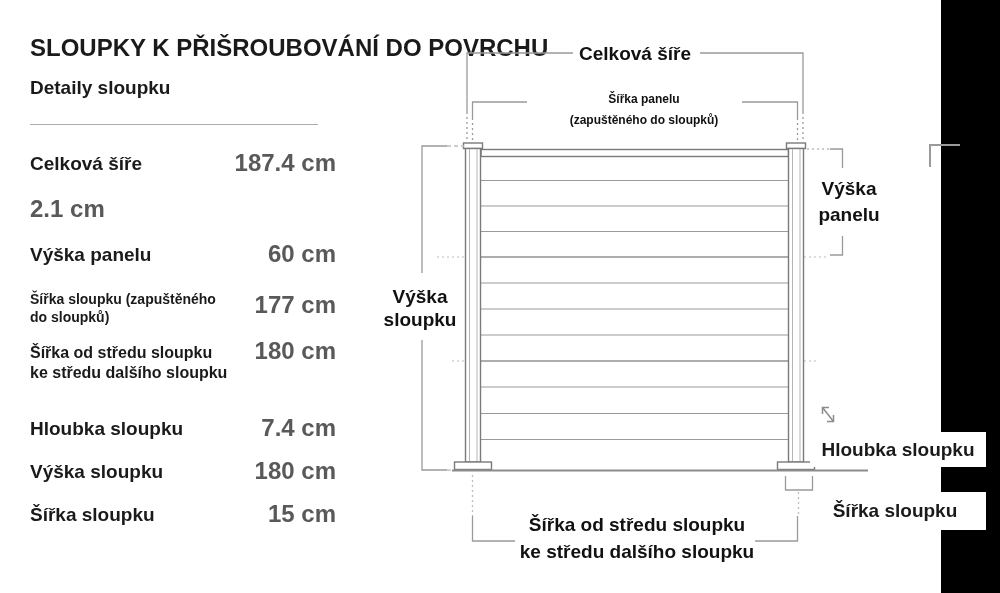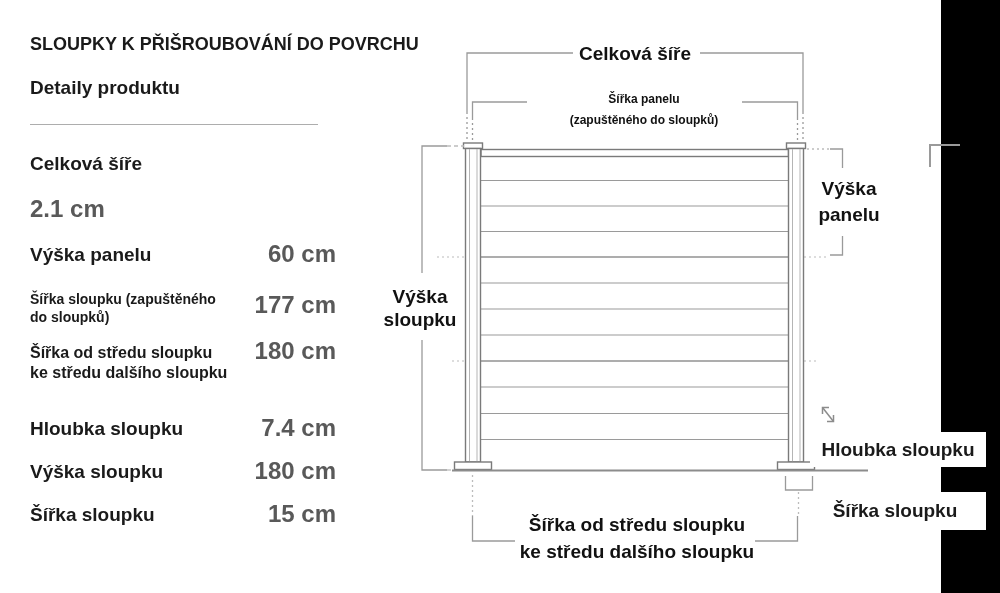--- a/index.html
+++ b/index.html
@@ -4,21 +4,21 @@
 <style>
   html,body{margin:0;padding:0;}
   body{
     width:1000px;height:593px;position:relative;overflow:hidden;
     background:#ffffff;
     font-family:"Liberation Sans","DejaVu Sans",sans-serif;
     color:#1a1a1a;
   }
   .abs{position:absolute;}
   
-  .page-title{left:30px;top:34px;font-size:18px;font-weight:bold;white-space:nowrap;}
+  .page-title{left:30px;top:34px;font-size:24px;font-weight:bold;white-space:nowrap;}
   .subtitle{left:30px;top:77px;font-size:19px;font-weight:bold;}
   .divider{left:30px;top:124px;width:288px;height:0;border-top:1px solid #adadad;}
   .spec-row{left:30px;width:306px;display:flex;justify-content:space-between;align-items:flex-start;}
   .spec-label{font-size:19px;font-weight:bold;line-height:21px;}
   .spec-label .l2{display:block;}
   .spec-value{font-size:24px;font-weight:bold;color:#595959;line-height:24px;white-space:nowrap;margin-top:-2px;}
   .row1{top:153px;} .row2{top:199px;} .row3{top:244px;}
   .row4{top:290px;} .row4 .spec-label{font-size:14px;line-height:18px;}
   .row4 .spec-value{margin-top:3px;}
   .row5{top:343px;} .row5 .spec-label{font-size:16px;line-height:20px;}
@@ -116,25 +116,26 @@
   </g>
 
   <g stroke="#8c8c8c" stroke-width="1.5">
     <line x1="822.5" y1="407.5" x2="833.5" y2="421.5"></line>
     <path d="M822.5,414 V407.5 H829"></path>
     <path d="M833.5,415 V421.5 H827"></path>
   </g>
 </svg>
 
 <div class="abs page-title">SLOUPKY K PŘIŠROUBOVÁNÍ DO POVRCHU</div>
-<div class="abs subtitle">Detaily produktu</div>
+<div class="abs subtitle">Detaily sloupku</div>
 <div class="abs divider"></div>
 
 <div class="abs spec-row row1">
   <span class="spec-label">Celková šíře</span>
+  <span class="spec-value">187.4 cm</span>
 </div>
 <div class="abs spec-row row2">
   <span class="spec-value">2.1 cm</span>
 </div>
 <div class="abs spec-row row3">
   <span class="spec-label">Výška panelu</span>
   <span class="spec-value">60 cm</span>
 </div>
 <div class="abs spec-row row4">
   <span class="spec-label"><span>Šířka sloupku (zapuštěného</span><span class="l2">do sloupků)</span></span>

